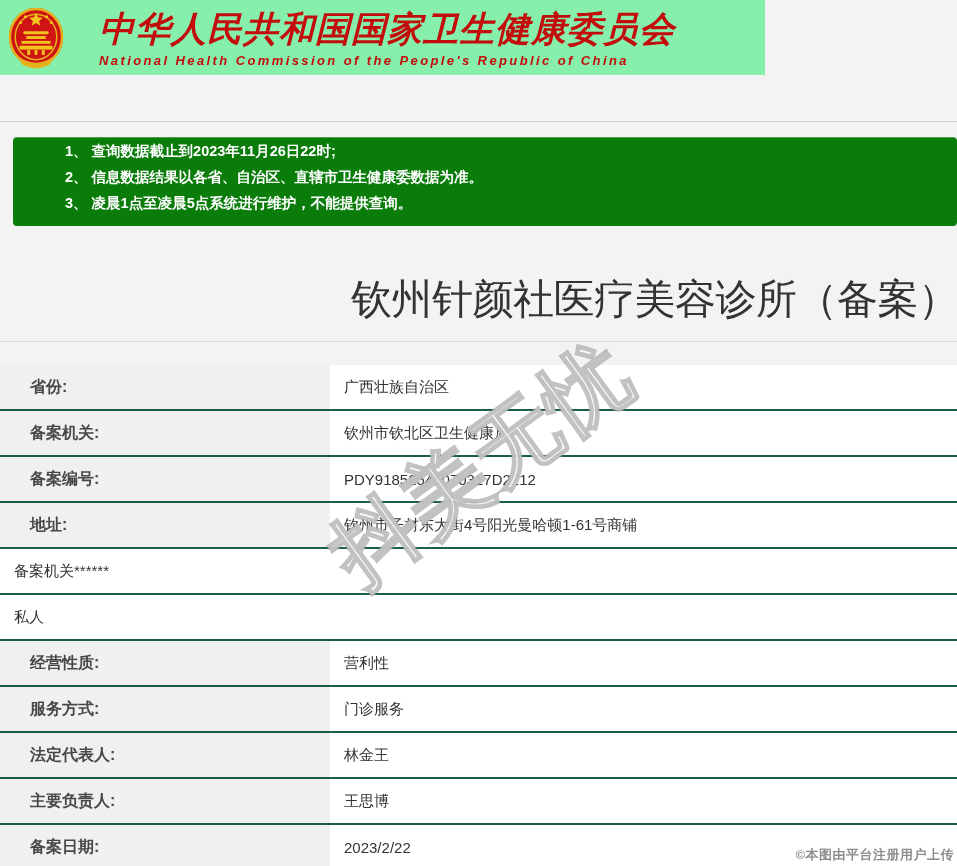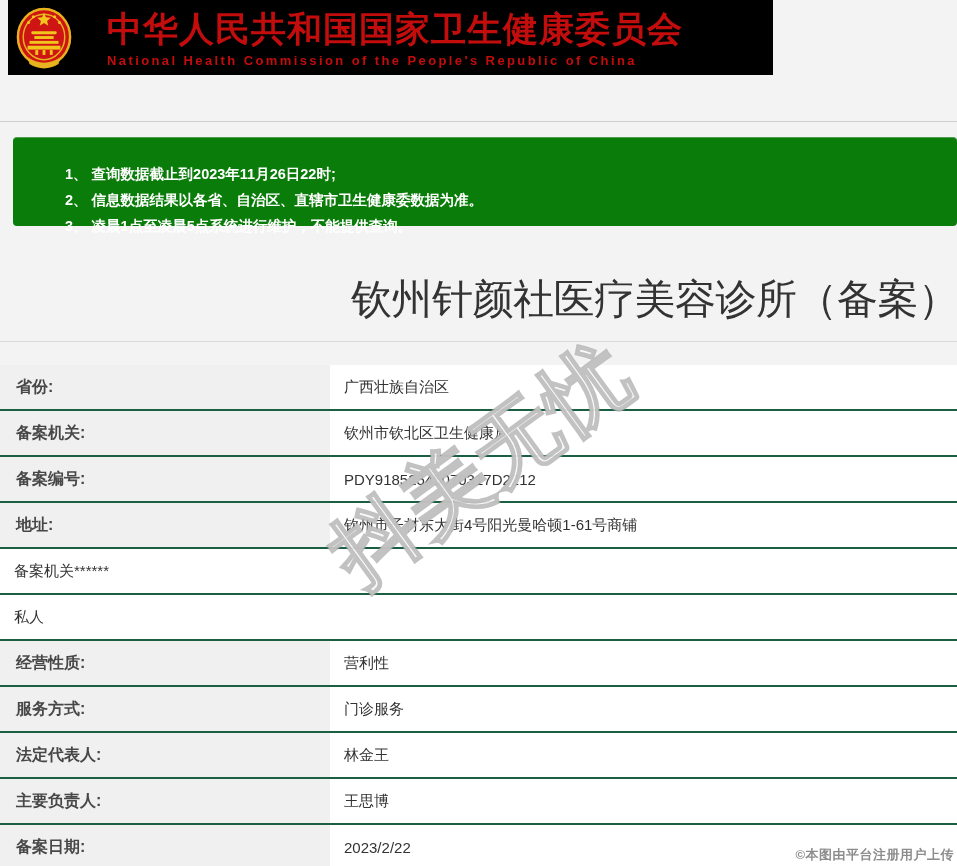--- a/index.html
+++ b/index.html
@@ -11,23 +11,24 @@
     height: 866px;
     position: relative;
     overflow: hidden;
     background: #f3f3f3;
     font-family: "Liberation Sans", "DejaVu Sans", sans-serif;
   }
 
   
   .site-header {
     position: absolute;
-    left: 8px; top: 0;
+    left: 0; top: 0;
     width: 765px; height: 75px;
-    background: #000000;
+    background: #86efac;
+    font-style: italic;
   }
   .emblem {
     position: absolute;
     left: 7px; top: 4px;
     width: 58px; height: 68px;
   }
   .header-titles {
     position: absolute;
     left: 99px; top: 9px;
     white-space: nowrap;
@@ -56,21 +57,21 @@
 
   
   .notice-box {
     position: absolute;
     left: 13px; top: 137px;
     right: 0; height: 89px;
     box-sizing: border-box;
     background: #0a7c0a;
     border-top: 1px solid #4f9f4f;
     border-radius: 4px;
-    padding: 23px 10px 0 52px;
+    padding: 0 10px 0 52px;
     color: #ffffff;
     font-size: 14.5px;
     font-weight: bold;
     line-height: 26px;
   }
 
   
   .record-title {
     position: absolute;
     left: 351px; top: 276px;
@@ -99,21 +100,21 @@
     height: 46px;
     box-sizing: border-box;
     border-bottom: 2px solid #1a5f41;
   }
   .cell-label {
     width: 330px;
     box-sizing: border-box;
     background: #f0f0f0;
     display: flex;
     align-items: center;
-    padding-left: 16px;
+    padding-left: 30px;
     font-size: 16px;
     font-weight: bold;
     color: #474747;
     white-space: nowrap;
   }
   .cell-value {
     flex: 1;
     background: #ffffff;
     display: flex;
     align-items: center;

